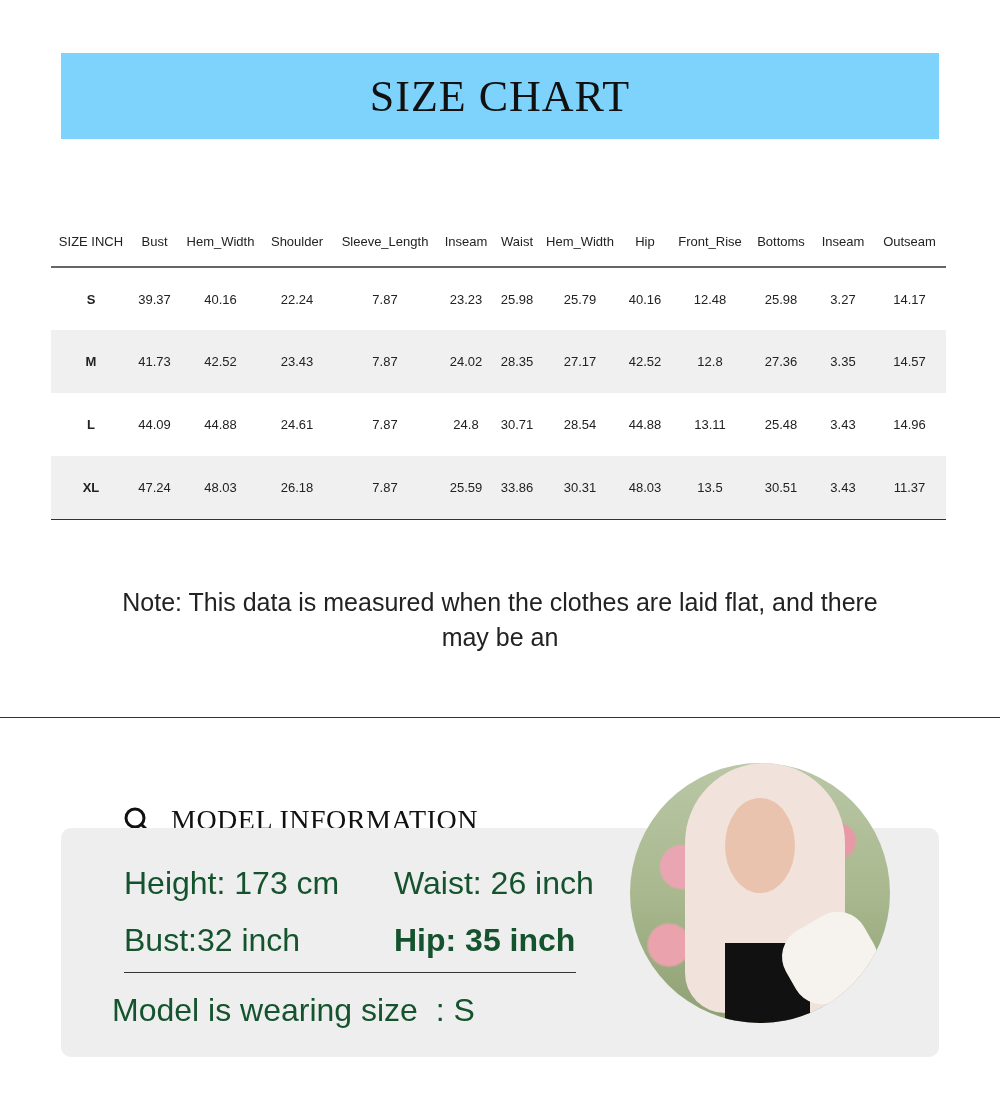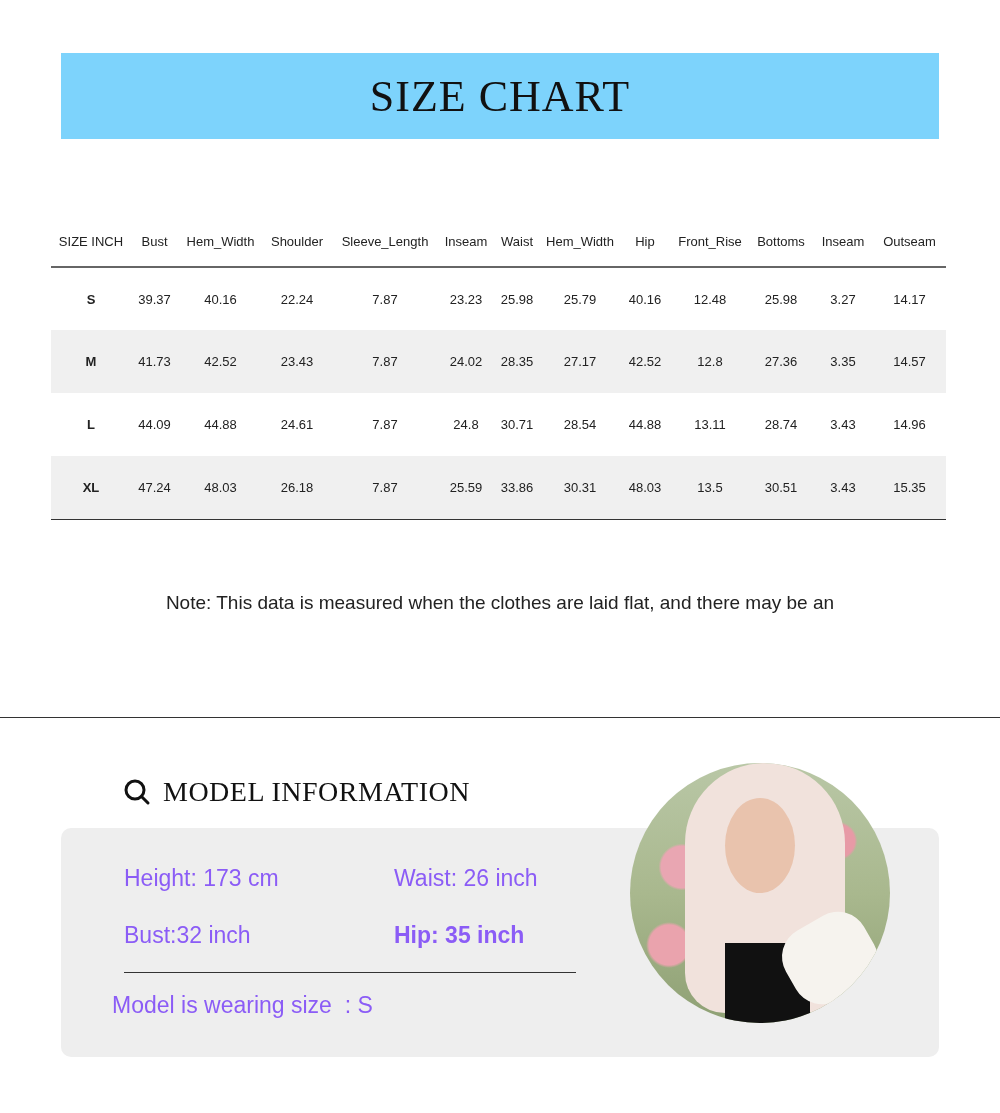--- a/index.html
+++ b/index.html
@@ -26,42 +26,42 @@
   }
   .size-table td {
     font-size: 13px; color: #222; height: 63px; text-align: center; padding: 0;
   }
   .size-table td.size { font-weight: 700; }
   .size-table tr.shade td { background: #f0f0f0; }
   .size-table tr.last td { border-bottom: 1px solid #333; }
 
   .note {
     position: absolute; left: 100px; top: 585px; width: 800px;
-    text-align: center; font-size: 19px; line-height: 35px; color: #222;
+    text-align: center; font-size: 25px; line-height: 35px; color: #222;
   }
 
   .divider {
     position: absolute; left: 0; top: 717px; width: 1000px; height: 1px; background: #333;
   }
 
   .model-heading {
-    position: absolute; left: 123px; top: 772px; height: 40px;
-    display: flex; align-items: center; gap: 12px; text-align: right;
+    position: absolute; left: 123px; top: 800px; height: 40px;
+    display: flex; align-items: center; gap: 20px; text-align: right;
   }
   .model-heading .icon { width: 28px; height: 28px; display: inline-flex; }
   .model-heading h2 {
     font-family: "Liberation Serif", serif; font-weight: 400; font-size: 28px;
     letter-spacing: 0.5px; color: #111;
   }
 
   .model-card {
     position: absolute; left: 61px; top: 828px; width: 878px; height: 229px;
     background: #eeeeee; border-radius: 10px;
   }
-  .stat { position: absolute; font-size: 23px; color: #8b5cf6; white-space: nowrap; }
+  .stat { position: absolute; font-size: 32px; color: #14532d; white-space: nowrap; }
   .card-rule { position: absolute; left: 124px; top: 972px; width: 452px; height: 1px; background: #333; }
 
   .avatar {
     position: absolute; left: 630px; top: 763px; width: 260px; height: 260px;
     border-radius: 50%; overflow: hidden;
     background: radial-gradient(circle at 20% 40%, #e9a6b2 0 8%, transparent 9%),
                 radial-gradient(circle at 15% 70%, #eaa3ad 0 7%, transparent 8%),
                 radial-gradient(circle at 80% 30%, #e79aa6 0 6%, transparent 7%),
                 linear-gradient(180deg, #b9c7a6 0%, #a9b88e 50%, #8ea074 100%);
   }
@@ -156,38 +156,38 @@
       <td class="size">L</td>
       <td>44.09</td>
       <td>44.88</td>
       <td>24.61</td>
       <td>7.87</td>
       <td>24.8</td>
       <td>30.71</td>
       <td>28.54</td>
       <td>44.88</td>
       <td>13.11</td>
-      <td>28.74</td>
+      <td>25.48</td>
       <td>3.43</td>
       <td>14.96</td>
     </tr>
     <tr class="shade last">
       <td class="size">XL</td>
       <td>47.24</td>
       <td>48.03</td>
       <td>26.18</td>
       <td>7.87</td>
       <td>25.59</td>
       <td>33.86</td>
       <td>30.31</td>
       <td>48.03</td>
       <td>13.5</td>
       <td>30.51</td>
       <td>3.43</td>
-      <td>15.35</td>
+      <td>11.37</td>
     </tr>
   </tbody>
 </table>
 
 <div class="note">
   <div>Note: This data is measured when the clothes are laid flat, and there may be an</div>
 </div>
 
 <div class="divider"></div>
 

